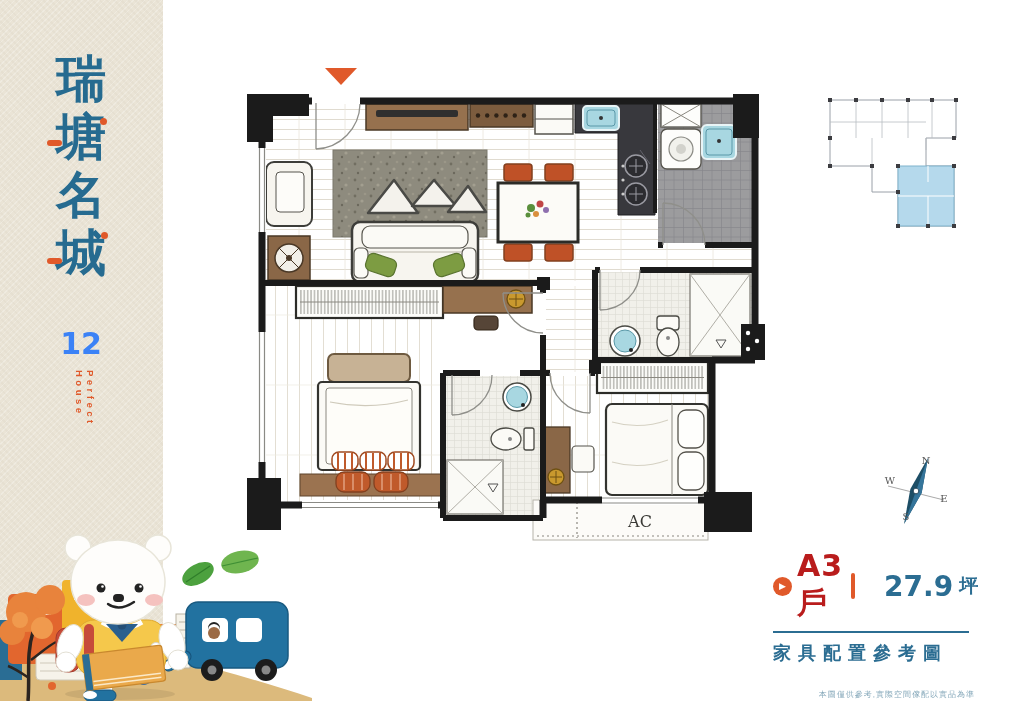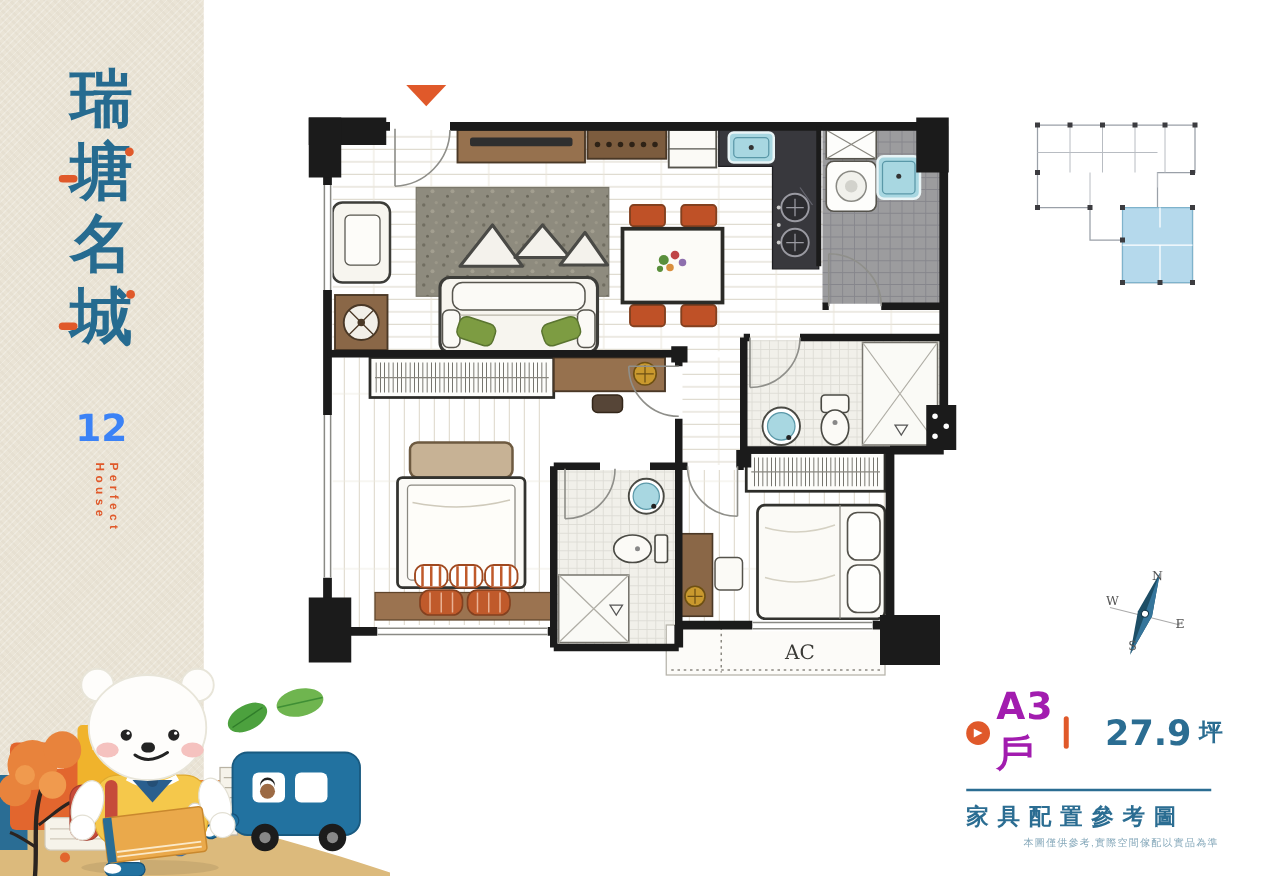--- a/index.html
+++ b/index.html
@@ -20,28 +20,28 @@
   .acc-dot{width:7px;height:7px;border-radius:50%;}
   .proj-num{position:absolute;left:52px;top:326px;width:58px;text-align:center;
     font-weight:bold;font-size:30px;color:#3b82f6;font-family:"DejaVu Sans",sans-serif;}
   .tagline{position:absolute;left:74px;top:370px;height:88px;writing-mode:vertical-rl;
     font-size:9.5px;font-weight:bold;letter-spacing:3.5px;color:#e0592a;}
   
   .info{position:absolute;left:773px;top:548px;width:202px;}
   .info-row1{display:flex;align-items:center;}
   .play-badge{width:19px;height:19px;border-radius:50%;background:#e0592a;display:flex;
     align-items:center;justify-content:center;color:#fff;font-size:9px;line-height:1;flex:0 0 auto;}
-  .unit-label{font-family:"DejaVu Sans",sans-serif;font-weight:bold;font-size:30px;color:#a21caf;margin-left:5px;letter-spacing:1px;}
+  .unit-label{font-family:"DejaVu Sans",sans-serif;font-weight:bold;font-size:30px;color:#b91c1c;margin-left:5px;letter-spacing:1px;}
   .sep-bar{width:4px;height:26px;background:#e0592a;border-radius:2px;margin:0 8px 0 8px;flex:0 0 auto;}
   .area-value{font-family:"DejaVu Sans",sans-serif;font-weight:bold;font-size:28px;color:#2b6d92;margin-left:21px;}
   .area-unit{font-family:"DejaVu Sans",sans-serif;font-weight:bold;font-size:19px;color:#2b6d92;margin-left:6px;}
   .info-divider{margin-top:7px;border-top:2px solid #2b6d92;width:196px;}
   .info-subtitle{margin-top:8px;font-family:"DejaVu Sans",sans-serif;font-weight:bold;font-size:18px;
     letter-spacing:7px;color:#2b6d92;white-space:nowrap;}
-  .info-disclaimer{margin-top:4px;font-size:8px;color:#85a8ba;text-align:right;letter-spacing:1px;}
+  .info-disclaimer{margin-top:24px;font-size:8px;color:#85a8ba;text-align:right;letter-spacing:1px;}
 </style>
 </head>
 <body>
 
 <div class="page">
 
   <div class="sidebar"></div>
 
   <svg class="artlayer" width="1024" height="701" viewBox="0 0 1024 701">
     <defs>

